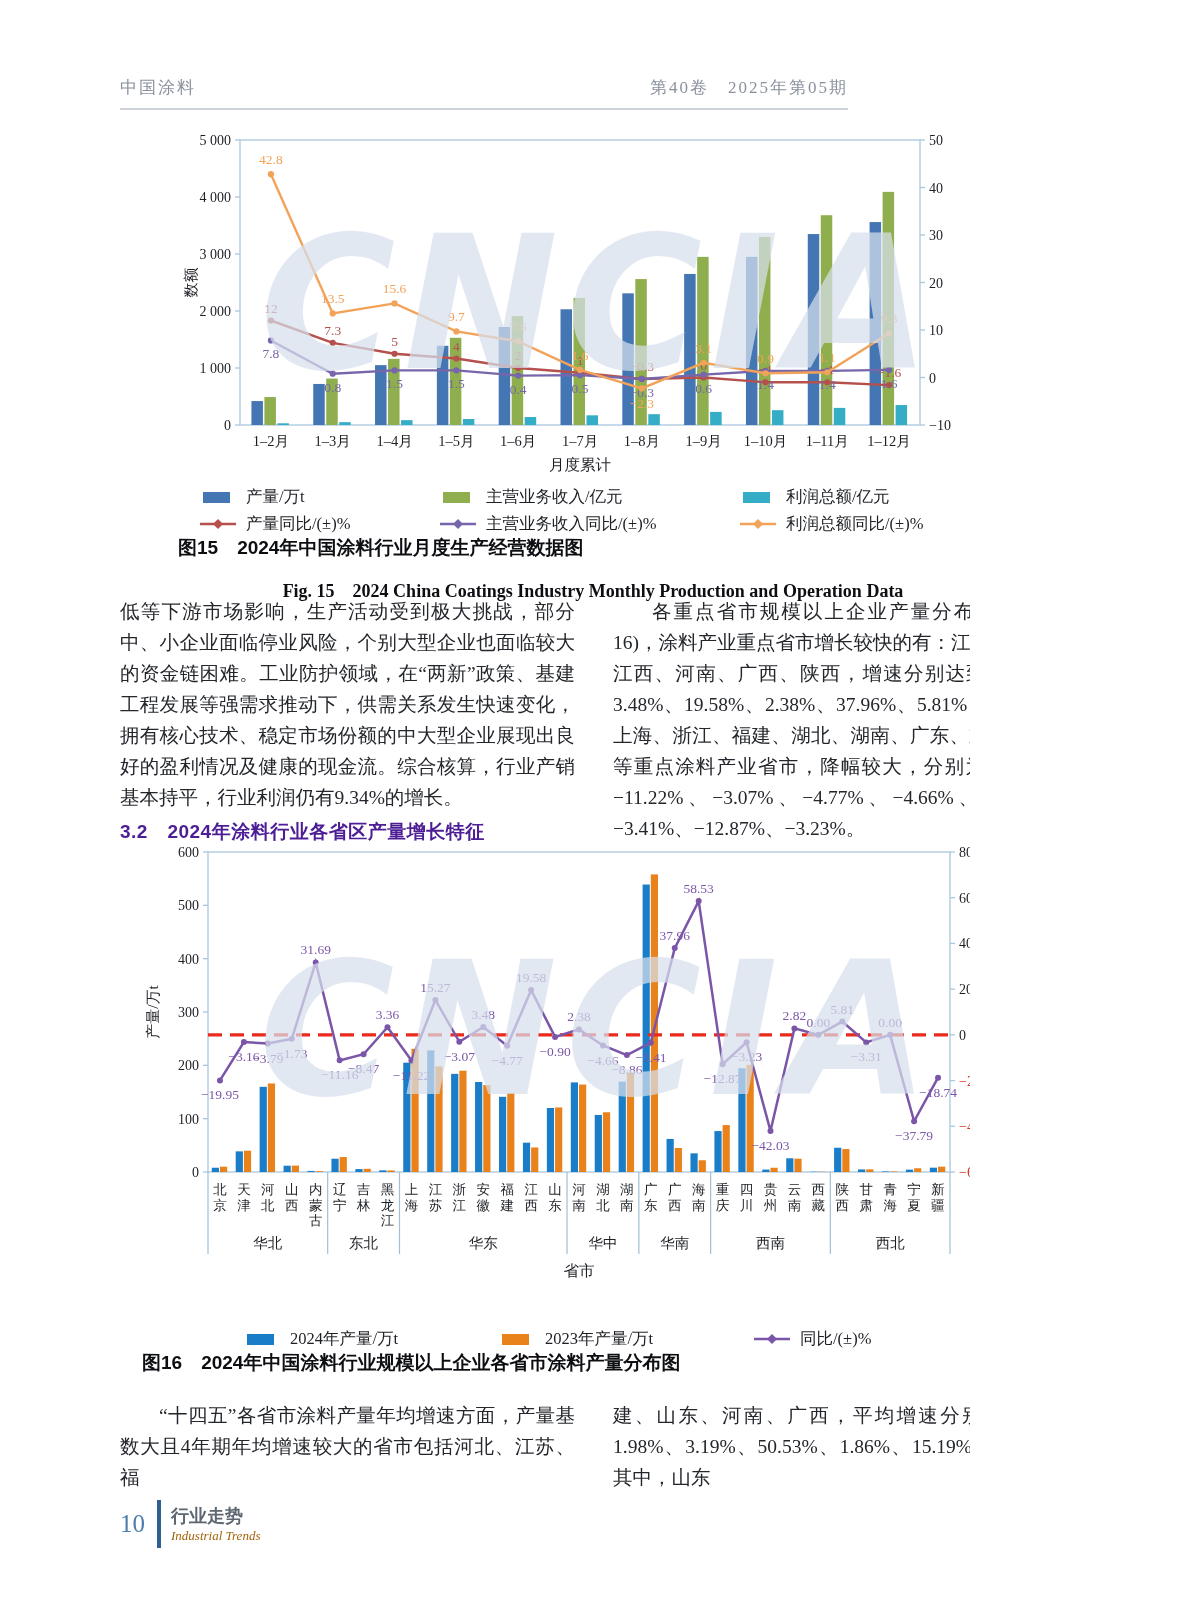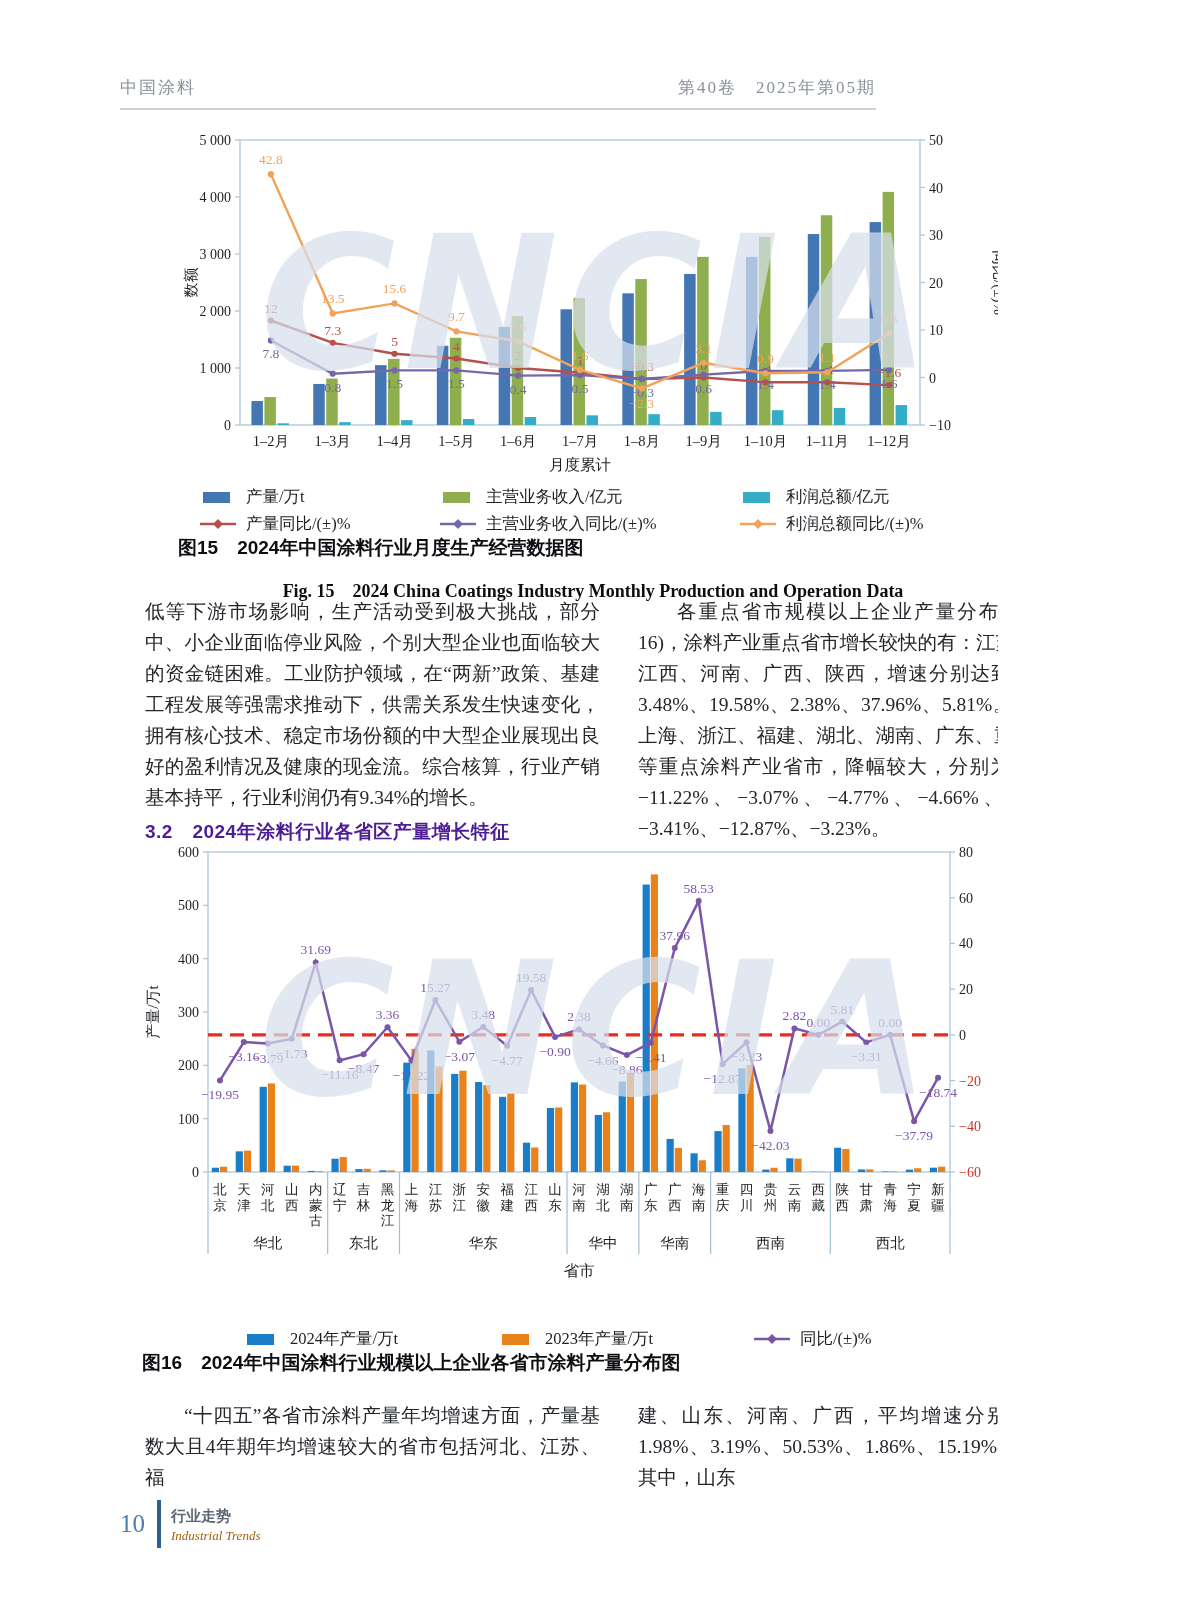--- a/index.html
+++ b/index.html
@@ -1,50 +1,50 @@
 <!DOCTYPE html>
 <html><head>
 <meta charset="utf-8">
 <style>
   html,body{margin:0;padding:0;background:#ffffff;}
   .page{position:relative;width:970px;height:1600px;background:#fff;overflow:hidden;
-        font-family:"Liberation Serif","DejaVu Serif",serif;color:#23262b;padding-left:28px;}
+        font-family:"Liberation Serif","DejaVu Serif",serif;color:#23262b;}
   
   .header{position:absolute;left:120px;right:122px;top:76px;display:flex;justify-content:space-between;
           color:#8a919d;font-size:17px;letter-spacing:2px;padding-bottom:9px;border-bottom:2px solid #ccd2da;}
   
   .fig{position:absolute;}
   #fig15{left:178px;top:124px;width:830px;}
   #fig16{left:142px;top:840px;width:900px;}
   .watermark{position:absolute;left:12px;right:0;display:flex;align-items:center;justify-content:center;
              font-family:"DejaVu Sans",sans-serif;font-weight:bold;font-style:italic;
              color:rgba(215,223,236,0.72);pointer-events:none;z-index:2;letter-spacing:8px;}
   #fig15 .watermark{top:-30px;height:420px;font-size:185px;}
   #fig16 .watermark{top:-10px;height:400px;font-size:185px;}
   .legend{position:relative;z-index:3;display:grid;justify-content:center;row-gap:5px;margin-top:6px;}
   #fig15-legend{grid-template-columns:240px 300px 250px;}
   #fig16-legend{grid-template-columns:255px 255px 190px;}
   .lgi{display:flex;align-items:center;gap:8px;font-size:16.5px;color:#1c1f24;}
   .cap-zh{text-align:left;font-family:"Liberation Sans","DejaVu Sans",sans-serif;
           font-weight:700;font-size:19px;color:#0c0e12;line-height:26px;}
   .cap-en{margin-top:17px;text-align:center;font-weight:700;font-size:18px;color:#0c0e12;line-height:26px;padding:0 30px;}
   
-  .cols{position:absolute;left:120px;width:948px;display:flex;gap:38px;margin-left:25px;}
+  .cols{position:absolute;left:120px;width:948px;display:flex;gap:38px;}
   #textblock1{top:596px;}
   #textblock2{top:1400px;}
   .col{width:455px;}
   .para{margin:0;font-size:19.5px;line-height:31px;text-align:justify;}
   .indent{text-indent:2em;}
   .sec-heading{margin:6px 0 0 0;font-family:"Liberation Sans","DejaVu Sans",sans-serif;
                font-size:19px;font-weight:700;color:#4c1d95;letter-spacing:0.5px;}
   
   .footer{position:absolute;left:120px;top:1500px;display:flex;align-items:center;}
   .page-num{font-size:25px;color:#4d7dab;margin-right:12px;}
   .footer-bar{width:4px;height:48px;background:#2e5f93;margin-right:10px;}
-  .footer-zh{font-family:"Liberation Sans","DejaVu Sans",sans-serif;font-weight:700;font-size:15px;color:#5d6772;line-height:24px;}
+  .footer-zh{font-family:"Liberation Sans","DejaVu Sans",sans-serif;font-weight:700;font-size:18px;color:#5d6772;line-height:24px;}
   .footer-en{font-size:13px;color:#a16207;line-height:16px;font-style:italic;}
   svg text{user-select:none;}
 </style>
 </head>
 <body>
 
 <div class="page">
 
   <div class="header">
     <span>中国涂料</span>

